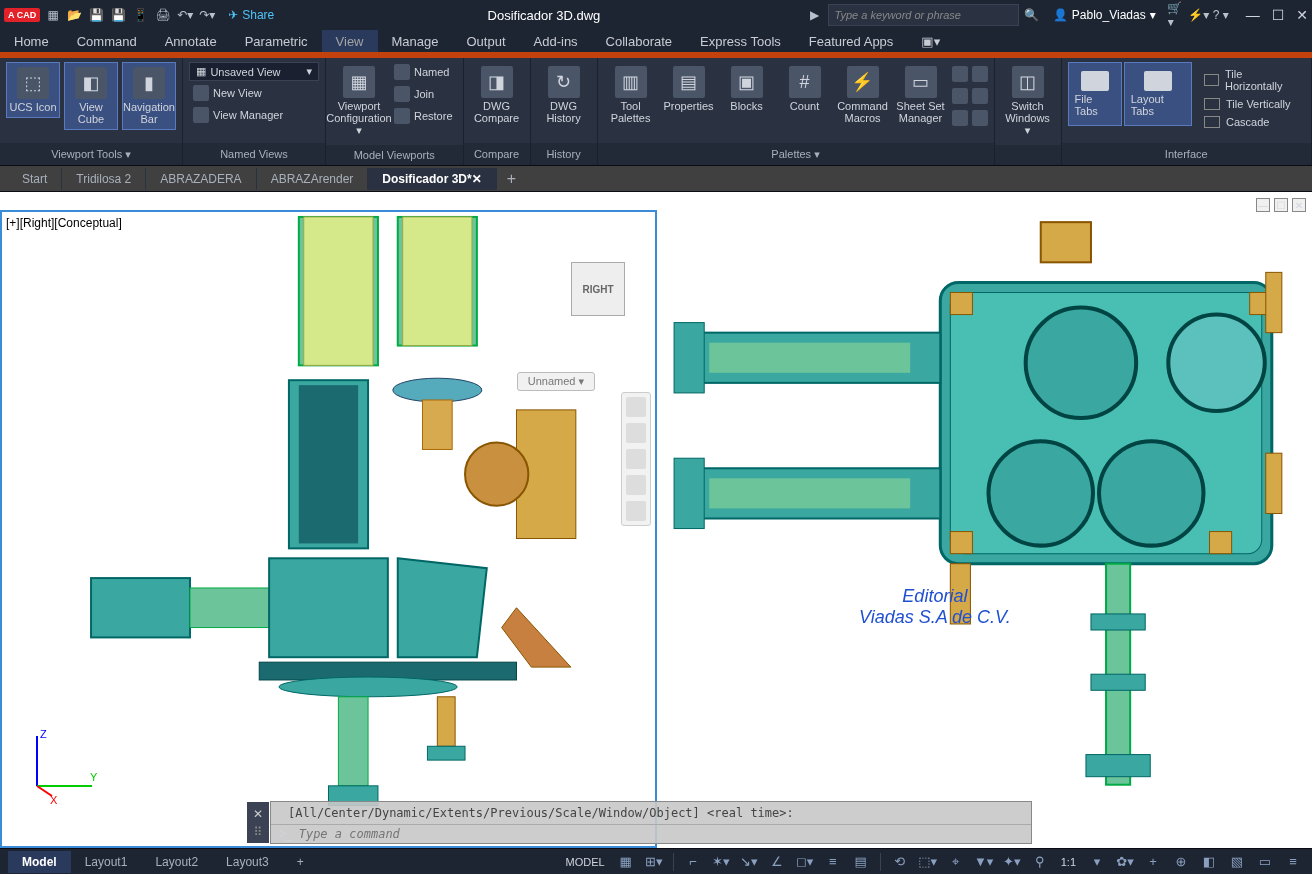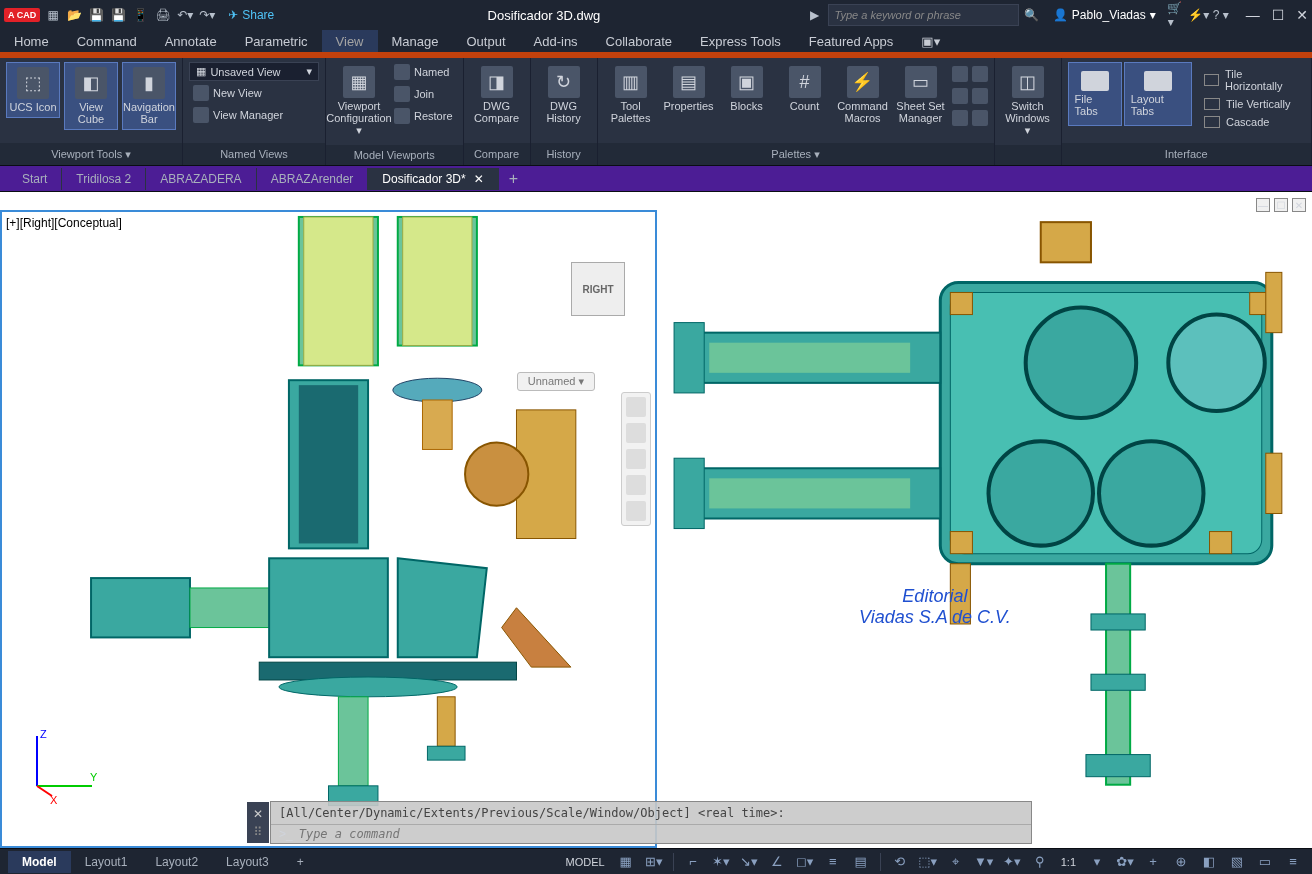--- a/index.html
+++ b/index.html
@@ -25,37 +25,37 @@
 .big-btn .icon { width: 32px; height: 32px; background: #4a5568; border-radius: 2px; display: flex; align-items: center; justify-content: center; font-size: 18px; }
 .small-row { display: flex; align-items: center; gap: 4px; padding: 2px 4px; cursor: pointer; font-size: 11px; }
 .small-icon { width: 16px; height: 16px; background: #4a5568; border-radius: 2px; }
 .col { display: flex; flex-direction: column; gap: 2px; }
 .dd { background: #1a2030; border: 1px solid #3a4254; padding: 2px 6px; font-size: 11px; min-width: 130px; display:flex; align-items:center; gap:4px;}
 .interface-btns { display: flex; gap: 2px; }
 .interface-btn { background: #3a5080; border: 1px solid #5a7abf; padding: 8px 6px; display: flex; flex-direction: column; align-items: center; gap: 2px; cursor: pointer; font-size: 11px; }
 .interface-btn .ic { width: 28px; height: 20px; background: #d0d4dc; border-radius: 2px; }
 .cascade-item { display: flex; align-items: center; gap: 6px; padding: 2px 4px; font-size: 11px; cursor: pointer; }
 .cascade-item .ci { width: 16px; height: 12px; border: 1px solid #888; }
-.doc-tabs { height: 26px; background: #4c1d95; display: flex; align-items: center; padding: 0 8px; gap: 0; border-bottom: 1px solid #0a0d14; }
+.doc-tabs { height: 26px; background: #404040; display: flex; align-items: center; padding: 0 8px; gap: 0; border-bottom: 1px solid #0a0d14; }
 .doc-tab { padding: 4px 14px; color: #a8b0bc; cursor: pointer; font-size: 12px; border-right: 1px solid #2a3242; }
-.doc-tab.active { background: #2a3242; color: #fff; font-weight: 400; display: flex; align-items: center; gap: 8px; }
+.doc-tab.active { background: #2a3242; color: #fff; font-weight: 700; display: flex; align-items: center; }
 .add-tab { padding: 4px 10px; cursor: pointer; color: #a8b0bc; font-size: 16px; }
 .workspace { flex: 1; background: #fff; display: flex; position: relative; }
 .viewport { flex: 1; position: relative; background: #fff; }
 .viewport.left { border: 2px solid #3a8bd8; margin: 18px 1px 0 0; }
 .viewport.right { margin: 0 0 0 1px; }
 .vp-label { position: absolute; top: 4px; left: 4px; font-size: 12px; color: #000; }
 .vp-controls { position: absolute; top: 6px; right: 6px; display: flex; gap: 4px; }
 .vp-controls span { width: 14px; height: 14px; border: 1px solid #888; background: #f0f0f0; cursor: pointer; font-size: 10px; display: flex; align-items: center; justify-content: center; }
 .viewcube { position: absolute; top: 50px; right: 30px; width: 54px; height: 54px; background: #eee; border: 1px solid #aaa; display: flex; align-items: center; justify-content: center; font-size: 10px; color: #666; font-weight: bold; }
 .navbar-tool { position: absolute; top: 180px; right: 4px; width: 30px; background: rgba(240,240,240,0.85); border: 1px solid #ccc; border-radius: 3px; padding: 4px 2px; display: flex; flex-direction: column; gap: 6px; align-items: center; }
 .navbar-tool div { width: 20px; height: 20px; background: #ddd; border-radius: 2px; cursor: pointer; }
 .ucs-icon { position: absolute; bottom: 40px; left: 20px; }
 .cmdline-wrap { position: absolute; bottom: 4px; left: 270px; right: 280px; background: rgba(200,200,200,0.9); border: 1px solid #888; }
-.cmd-hist { padding: 4px 8px; font-family: monospace; font-size: 12px; color: #444; border-bottom: 1px solid #aaa; }
+.cmd-hist { padding: 4px 17px; font-family: monospace; font-size: 12px; color: #444; border-bottom: 1px solid #aaa; }
 .cmd-input { display: flex; align-items: center; padding: 2px 8px; gap: 6px; }
 .cmd-input input { flex: 1; background: transparent; border: none; font-family: monospace; font-size: 12px; font-style: italic; color: #666; outline: none; }
 .cmd-handle { position: absolute; left: -24px; top: 0; bottom: 0; width: 22px; background: #3a4254; display: flex; flex-direction: column; align-items: center; justify-content: center; gap: 4px; }
 .layout-tabs { height: 26px; background: #1e2532; display: flex; align-items: center; padding: 0 8px; border-top: 1px solid #0a0d14; }
 .layout-tab { padding: 4px 14px; color: #a8b0bc; cursor: pointer; font-size: 12px; }
 .layout-tab.active { background: #2a3a5c; color: #fff; font-weight: 600; }
 .status-right { margin-left: auto; display: flex; align-items: center; gap: 6px; }
 .status-btn { width: 22px; height: 20px; display: flex; align-items: center; justify-content: center; cursor: pointer; color: #8aa0c0; font-size: 13px; }
 .status-text { color: #d0d4dc; font-size: 11px; padding: 0 4px; }
 .drawing { position: absolute; inset: 0; }

